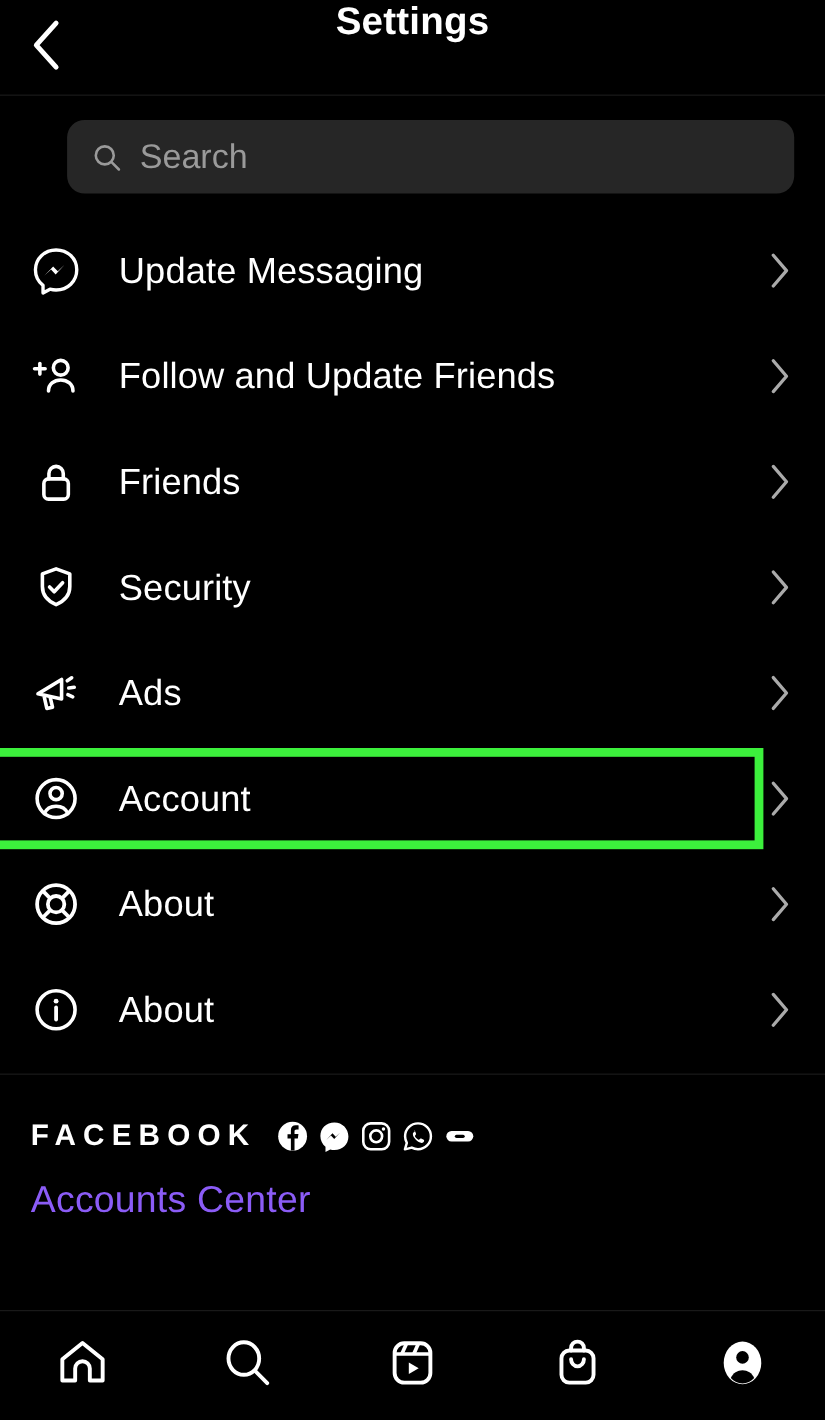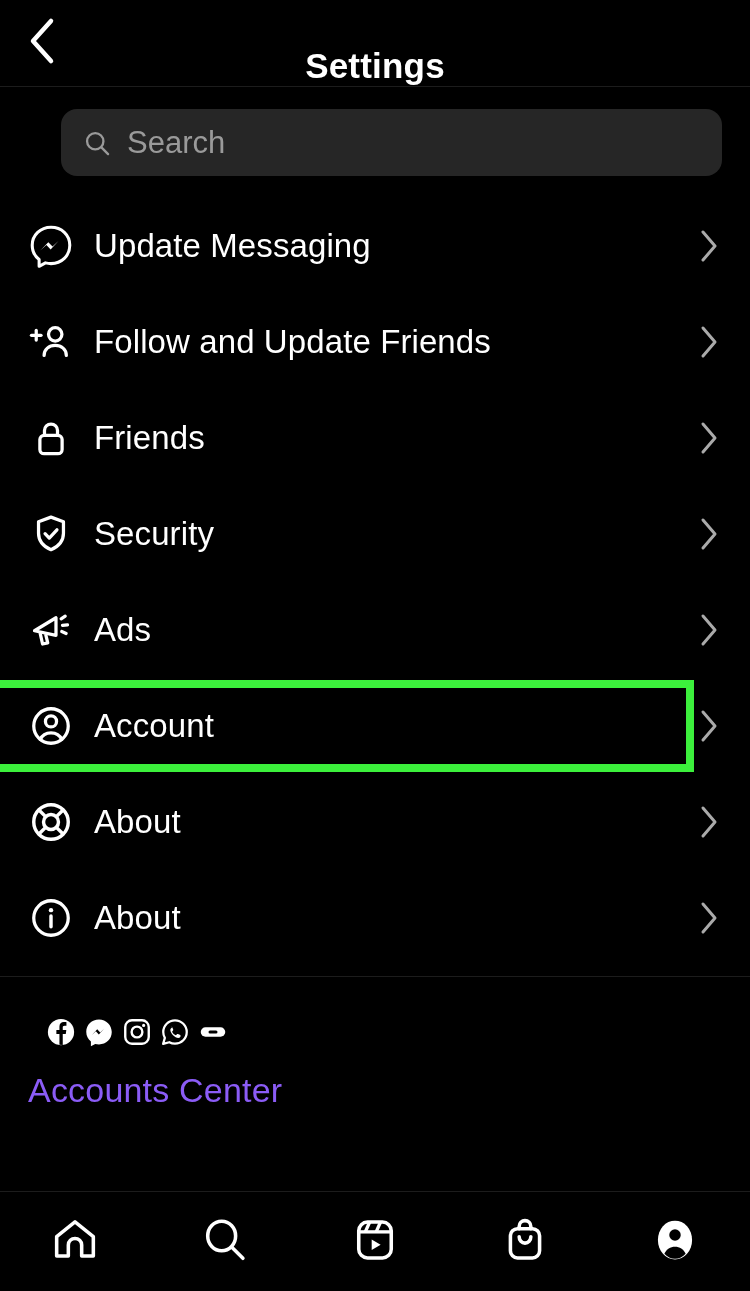--- a/index.html
+++ b/index.html
@@ -16,21 +16,21 @@
     position: relative;
     -webkit-font-smoothing: antialiased;
   }
 
   
   .header {
     position: relative;
     height: 86px;
     border-bottom: 1px solid #1c1c1c;
     display: flex;
-    align-items: flex-end;
+    align-items: flex-start;
   }
   .back-btn {
     position: absolute;
     left: 16px;
     top: 0;
     bottom: 0;
     width: 52px;
     display: flex;
     align-items: center;
     justify-content: center;
@@ -98,21 +98,21 @@
     flex: 0 0 56px;
     width: 56px;
     display: flex;
     align-items: center;
     justify-content: flex-start;
   }
   .menu-label {
     flex: 1 1 auto;
     font-size: 33px;
     color: #ffffff;
-    margin-left: 10px;
+    margin-left: 24px;
     letter-spacing: 0.1px;
   }
   .menu-chevron {
     flex: 0 0 auto;
     display: flex;
     align-items: center;
     justify-content: center;
     width: 34px;
   }
 
@@ -342,20 +342,21 @@
       <svg width="22" height="36" viewBox="0 0 22 36" fill="none">
         <path d="M5 4 L17 18 L5 32" stroke="#aaaaaa" stroke-width="3" stroke-linecap="round" stroke-linejoin="round"></path>
       </svg>
     </span>
   </div>
 
 </div>
 
 <div class="footer">
   <div class="fb-row">
+    <span class="fb-word">FACEBOOK</span>
     <span class="fb-icons">
       <span>
         <svg width="30" height="30" viewBox="0 0 24 24">
           <circle cx="12" cy="12" r="10.5" fill="#ffffff"></circle>
           <path d="M13.4 22.4V13.6h2.4l.45-3.2h-2.85V8.5c0-.9.28-1.5 1.6-1.5h1.35V4.15c-.25-.03-1.1-.1-2.1-.1-2.1 0-3.5 1.28-3.5 3.6v2.79H8.3v3.2h2.45v8.6Z" fill="#000000"></path>
         </svg>
       </span>
       <span>
         <svg width="30" height="30" viewBox="0 0 24 24">
           <path d="M12 1.9C6.2 1.9 1.8 6.1 1.8 11.7c0 3.2 1.45 6 3.72 7.85v3.9l3.45-1.9c.94.26 1.95.4 3.03.4 5.8 0 10.2-4.2 10.2-9.85S17.8 1.9 12 1.9Z" fill="#ffffff"></path>

